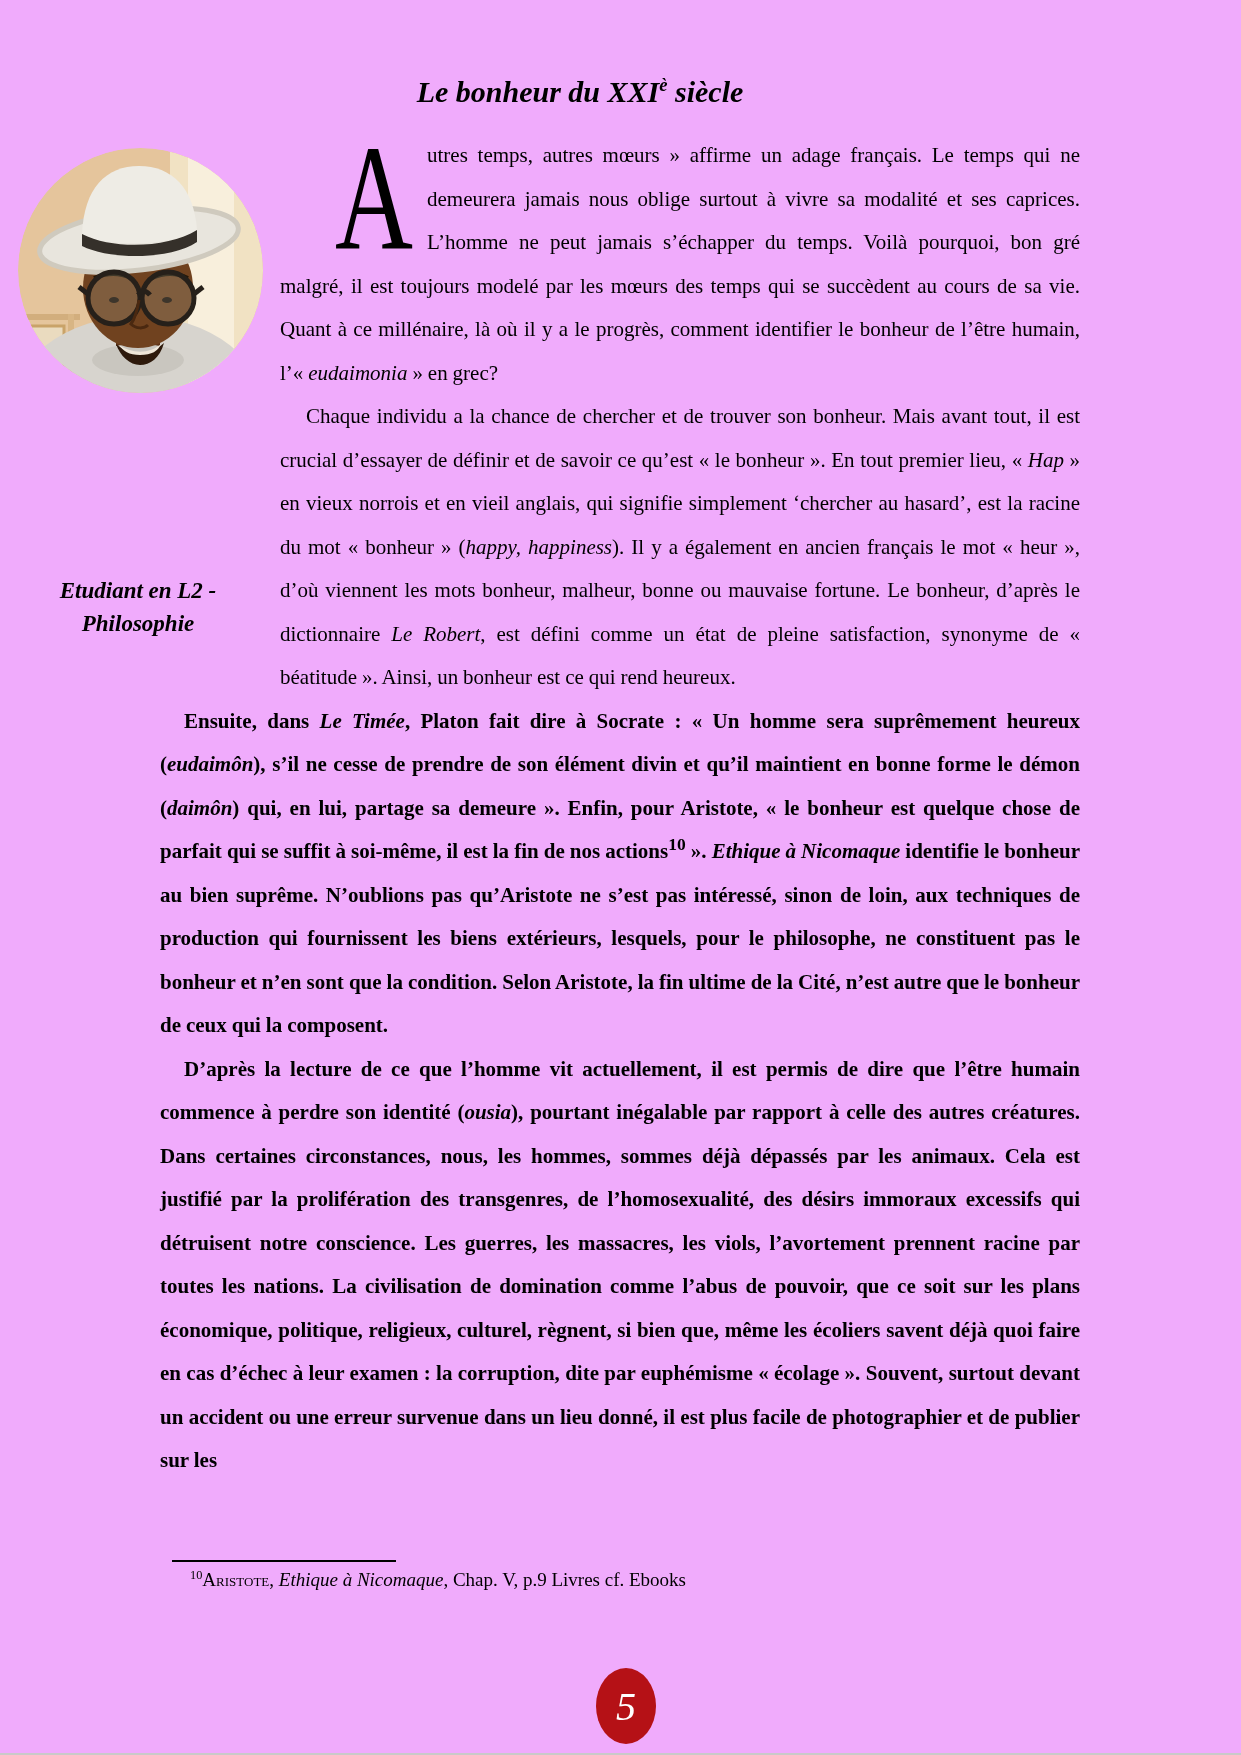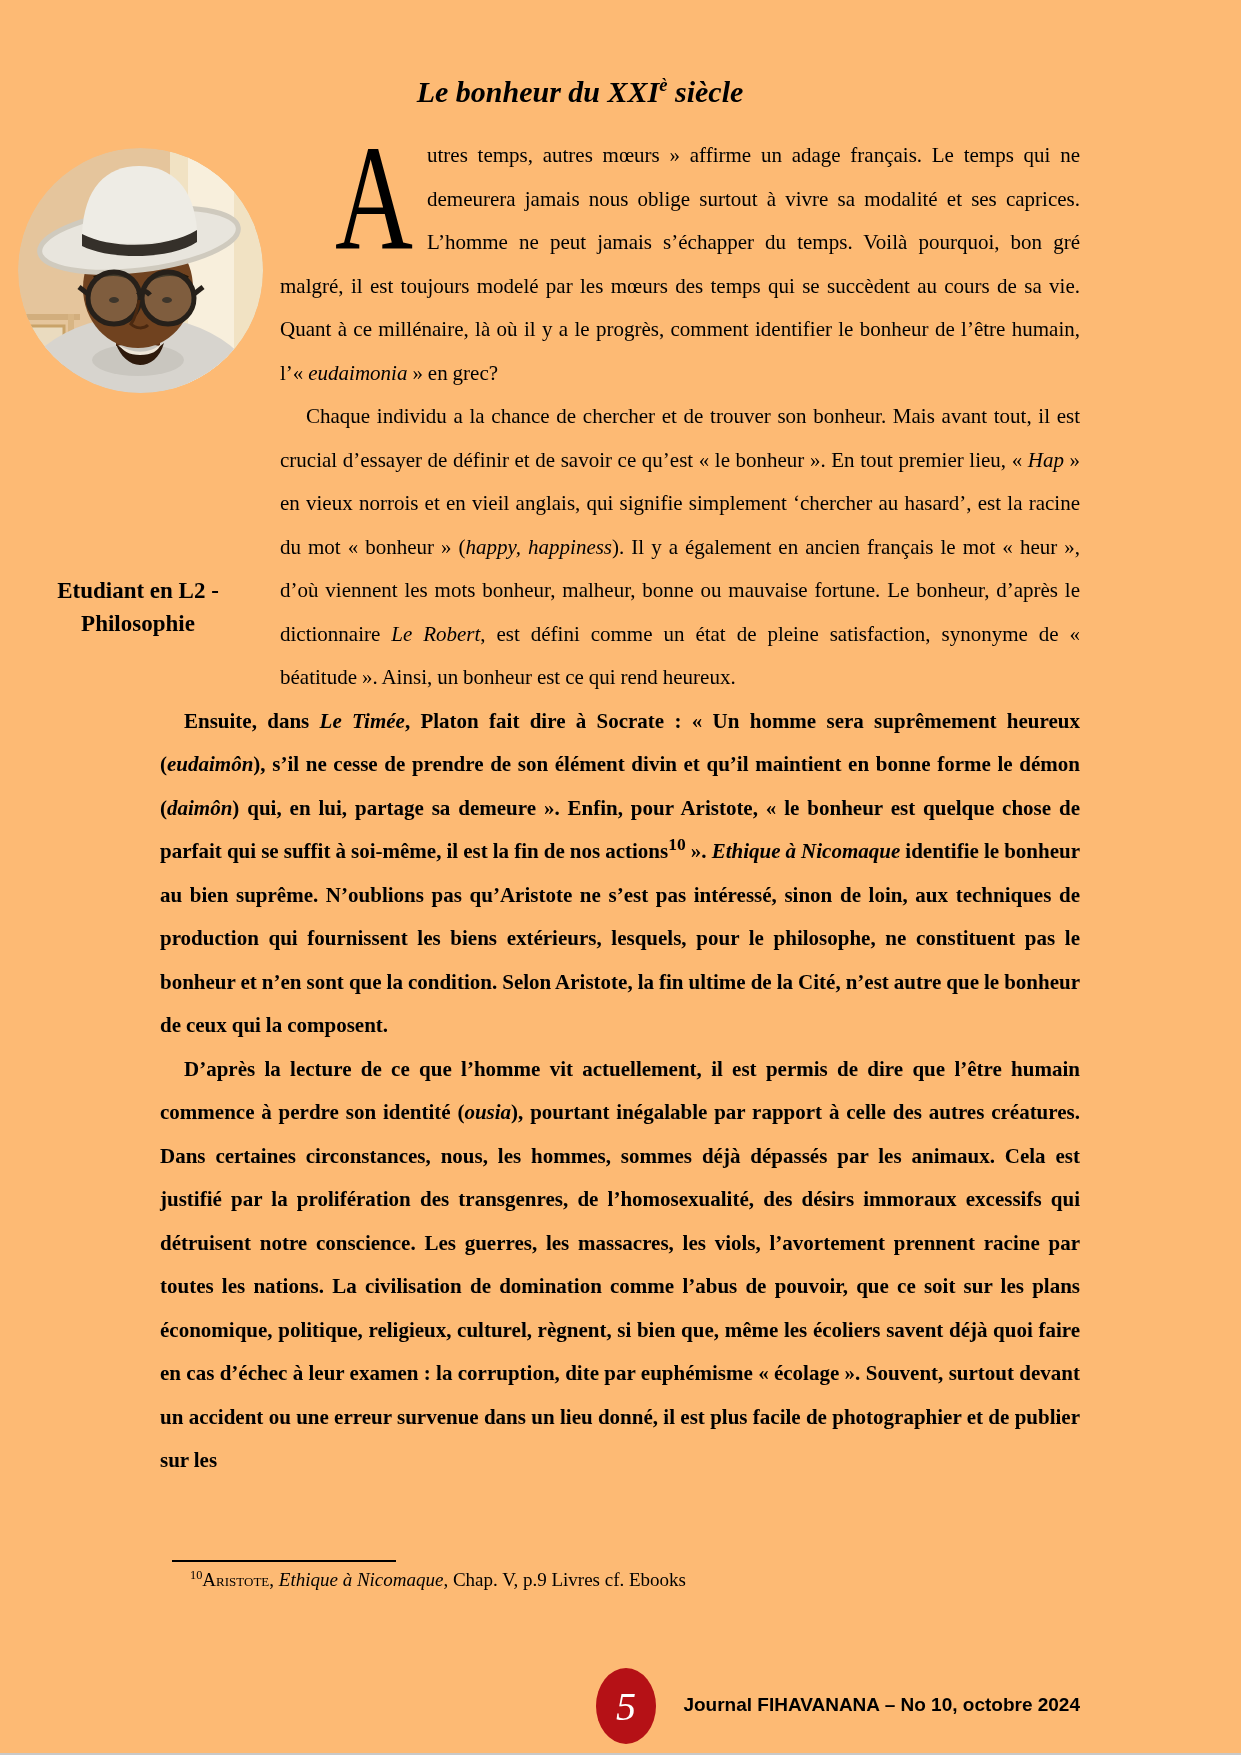--- a/index.html
+++ b/index.html
@@ -1,31 +1,31 @@
 <!DOCTYPE html>
 <html><head>
 <meta charset="utf-8">
 <style>
   html,body{margin:0;padding:0;background:#ffffff;}
-  .page{position:relative;width:1241px;height:1755px;background:#fdba74;
+  .page{position:relative;width:1241px;height:1755px;background:#f0abfc;
         font-family:"Liberation Serif",serif;color:#000;overflow:hidden;}
 
   .title{position:absolute;top:72px;left:120px;width:920px;margin:0;text-align:center;
          font-size:30px;font-weight:bold;font-style:italic;line-height:40px;}
   .title sup{font-size:0.62em;}
 
   
   .photo{position:absolute;left:18px;top:148px;width:245px;height:245px;border-radius:50%;overflow:hidden;}
   .photo svg{display:block;}
   .author-name{position:absolute;left:8px;top:486px;width:260px;text-align:center;
                font-size:28px;line-height:39px;}
   .sc{font-variant:small-caps;}
   .name2{letter-spacing:0.5px;}
   .author-role{position:absolute;left:8px;top:574px;width:260px;text-align:center;
-               font-size:23px;line-height:33px;font-weight:bold;}
+               font-size:23px;line-height:33px;font-weight:bold;font-style:italic;}
 
   
   .content{position:absolute;left:160px;top:134px;width:920px;}
   .col-narrow{margin-left:120px;width:800px;}
   .col-full{width:920px;}
   p.para{margin:0;text-align:justify;font-size:21px;line-height:43.5px;word-spacing:-0.3px;}
   .col-narrow p.indent{text-indent:26px;}
   .col-full p.indent{text-indent:24px;font-weight:bold;}
   .dropcap{float:left;width:78px;height:142px;margin:-12px 14px 0 55px;
            font-size:150px;line-height:150px;font-style:normal;font-weight:normal;
@@ -115,16 +115,15 @@
   </div>
 
   <div class="footnote-block">
     <div class="fnrule"></div>
     <p class="footnote"><sup>10</sup><span class="sc">Aristote</span><span>, </span><i>Ethique à Nicomaque</i><span>, Chap. V, p.9 Livres cf. Ebooks</span></p>
   </div>
 
   <div class="badge" style="background: rgb(181, 17, 22);">
       <span>5</span>
     </div>
-  <div class="journal">Journal FIHAVANANA – No 10, octobre 2024</div>
 
   <div class="bottom-edge"></div>
 </div>
 
 </body></html>

